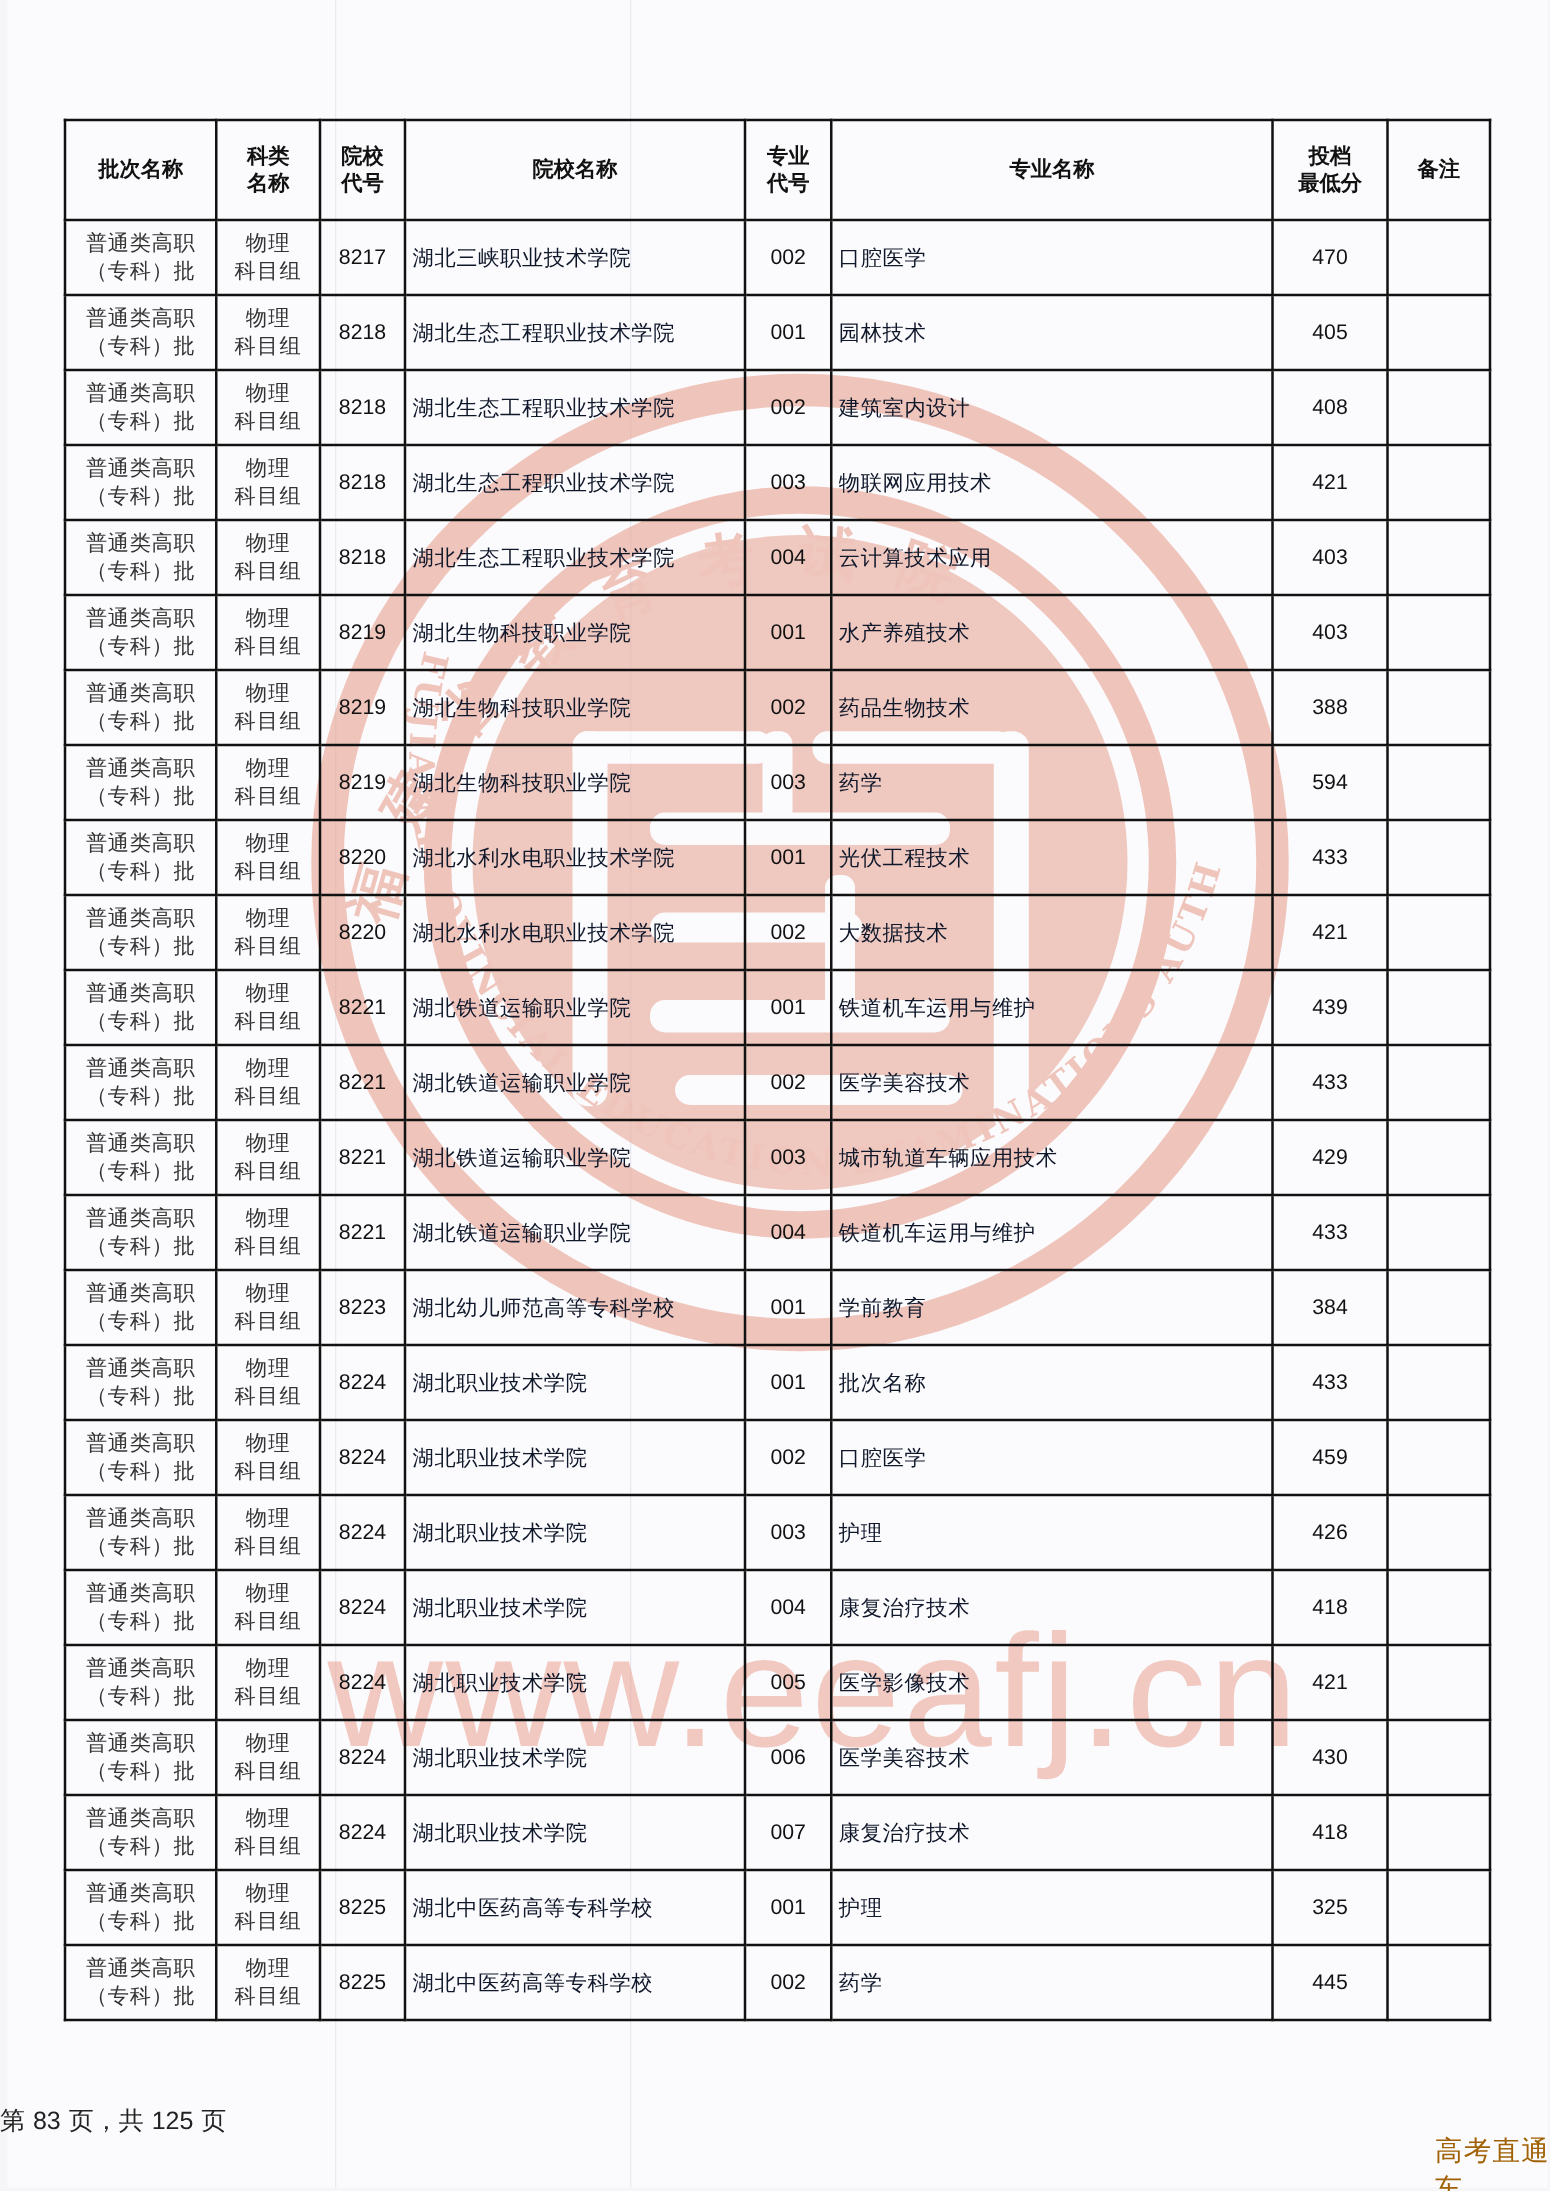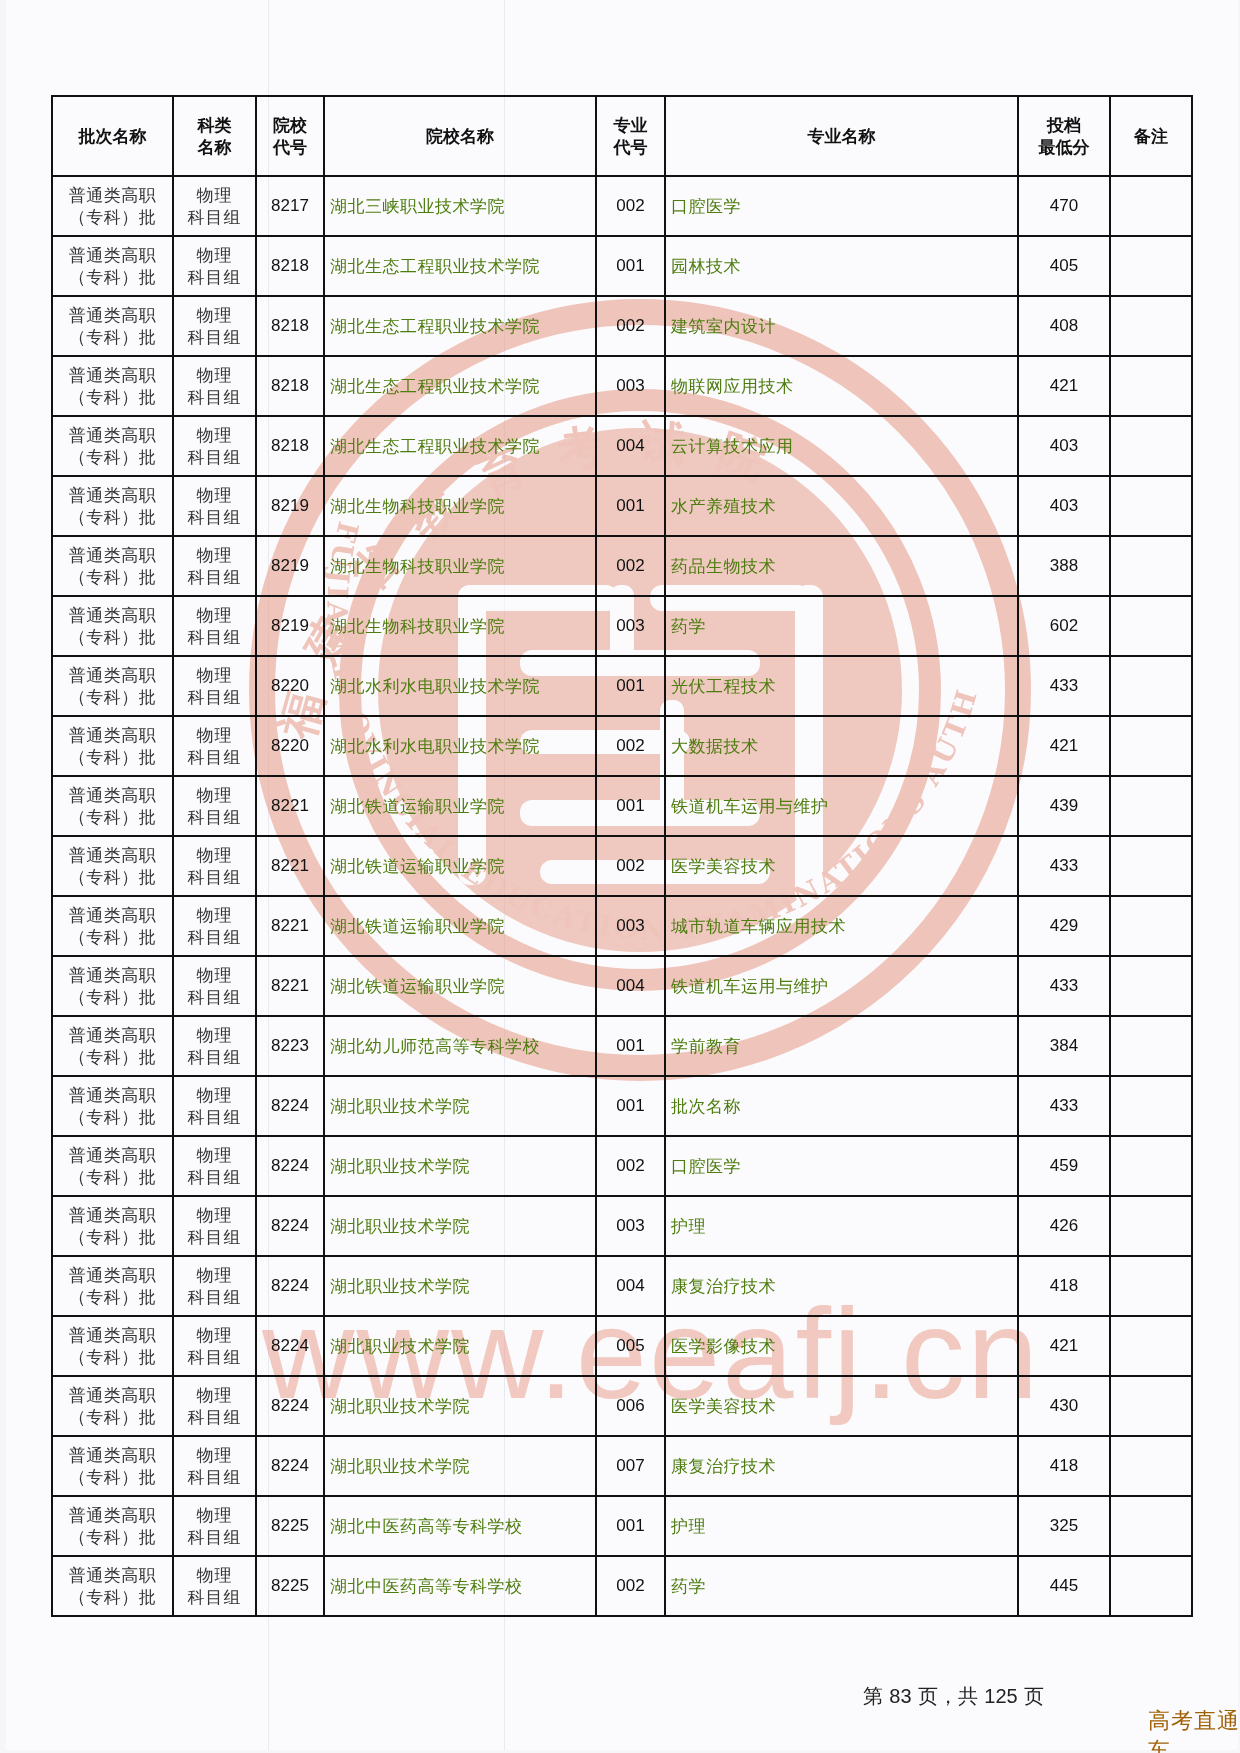--- a/index.html
+++ b/index.html
@@ -33,29 +33,29 @@
     height: 78px;
     font-weight: bold;
     font-size: 17px;
     line-height: 22px;
     font-family: "DejaVu Sans", sans-serif;
   }
   table.grid td { height: 58px; font-size: 17px; }
   .c-batch { font-size: 16px; line-height: 22px; color: #333; letter-spacing: 0.5px; }
   .c-subject { font-size: 16px; line-height: 22px; color: #333; letter-spacing: 1px; }
   .c-code, .c-mcode, .c-score { font-family: "Liberation Sans", sans-serif; font-size: 18px; color: #111; }
-  .c-school, .c-major { text-align: left !important; padding-left: 5px !important; font-size: 16px; color: #4d7c0f; letter-spacing: 0.5px; }
+  .c-school, .c-major { text-align: left !important; padding-left: 5px !important; font-size: 16px; color: #0f172a; letter-spacing: 0.5px; }
   .hdr-two span { display: block; }
   .url-wm {
     position: absolute; left: 262px; top: 1290px; width: 740px;
     font-family: "Liberation Sans", sans-serif; font-size: 128px; line-height: 128px;
     color: rgba(231,140,120,0.45); letter-spacing: 2px; z-index: 1; white-space: nowrap;
   }
   .page-number {
-    position: absolute; left: 0; width: 1044px; top: 1683px; text-align: right;
+    position: absolute; left: 0; width: 1044px; top: 1683px; text-align: left;
     font-size: 20px; color: #222; font-family: "DejaVu Serif", serif; z-index: 2;
   }
   .page-number .num { font-family: "Liberation Sans", sans-serif; }
   .corner-wm {
     position: absolute; left: 1100px; top: 1706px; font-size: 22px; color: #a16207;
     letter-spacing: 1px; z-index: 2; margin-left: 48px;
   }
 </style>
 </head>
 <body>
@@ -252,21 +252,21 @@
           <div>（专科）批</div>
         </td>
         <td class="c-subject">
           <div>物理</div>
           <div>科目组</div>
         </td>
         <td class="c-code">8219</td>
         <td class="c-school">湖北生物科技职业学院</td>
         <td class="c-mcode">003</td>
         <td class="c-major">药学</td>
-        <td class="c-score">602</td>
+        <td class="c-score">594</td>
         <td class="c-remarks"></td>
       </tr>
       <tr>
         <td class="c-batch">
           <div>普通类高职</div>
           <div>（专科）批</div>
         </td>
         <td class="c-subject">
           <div>物理</div>
           <div>科目组</div>

